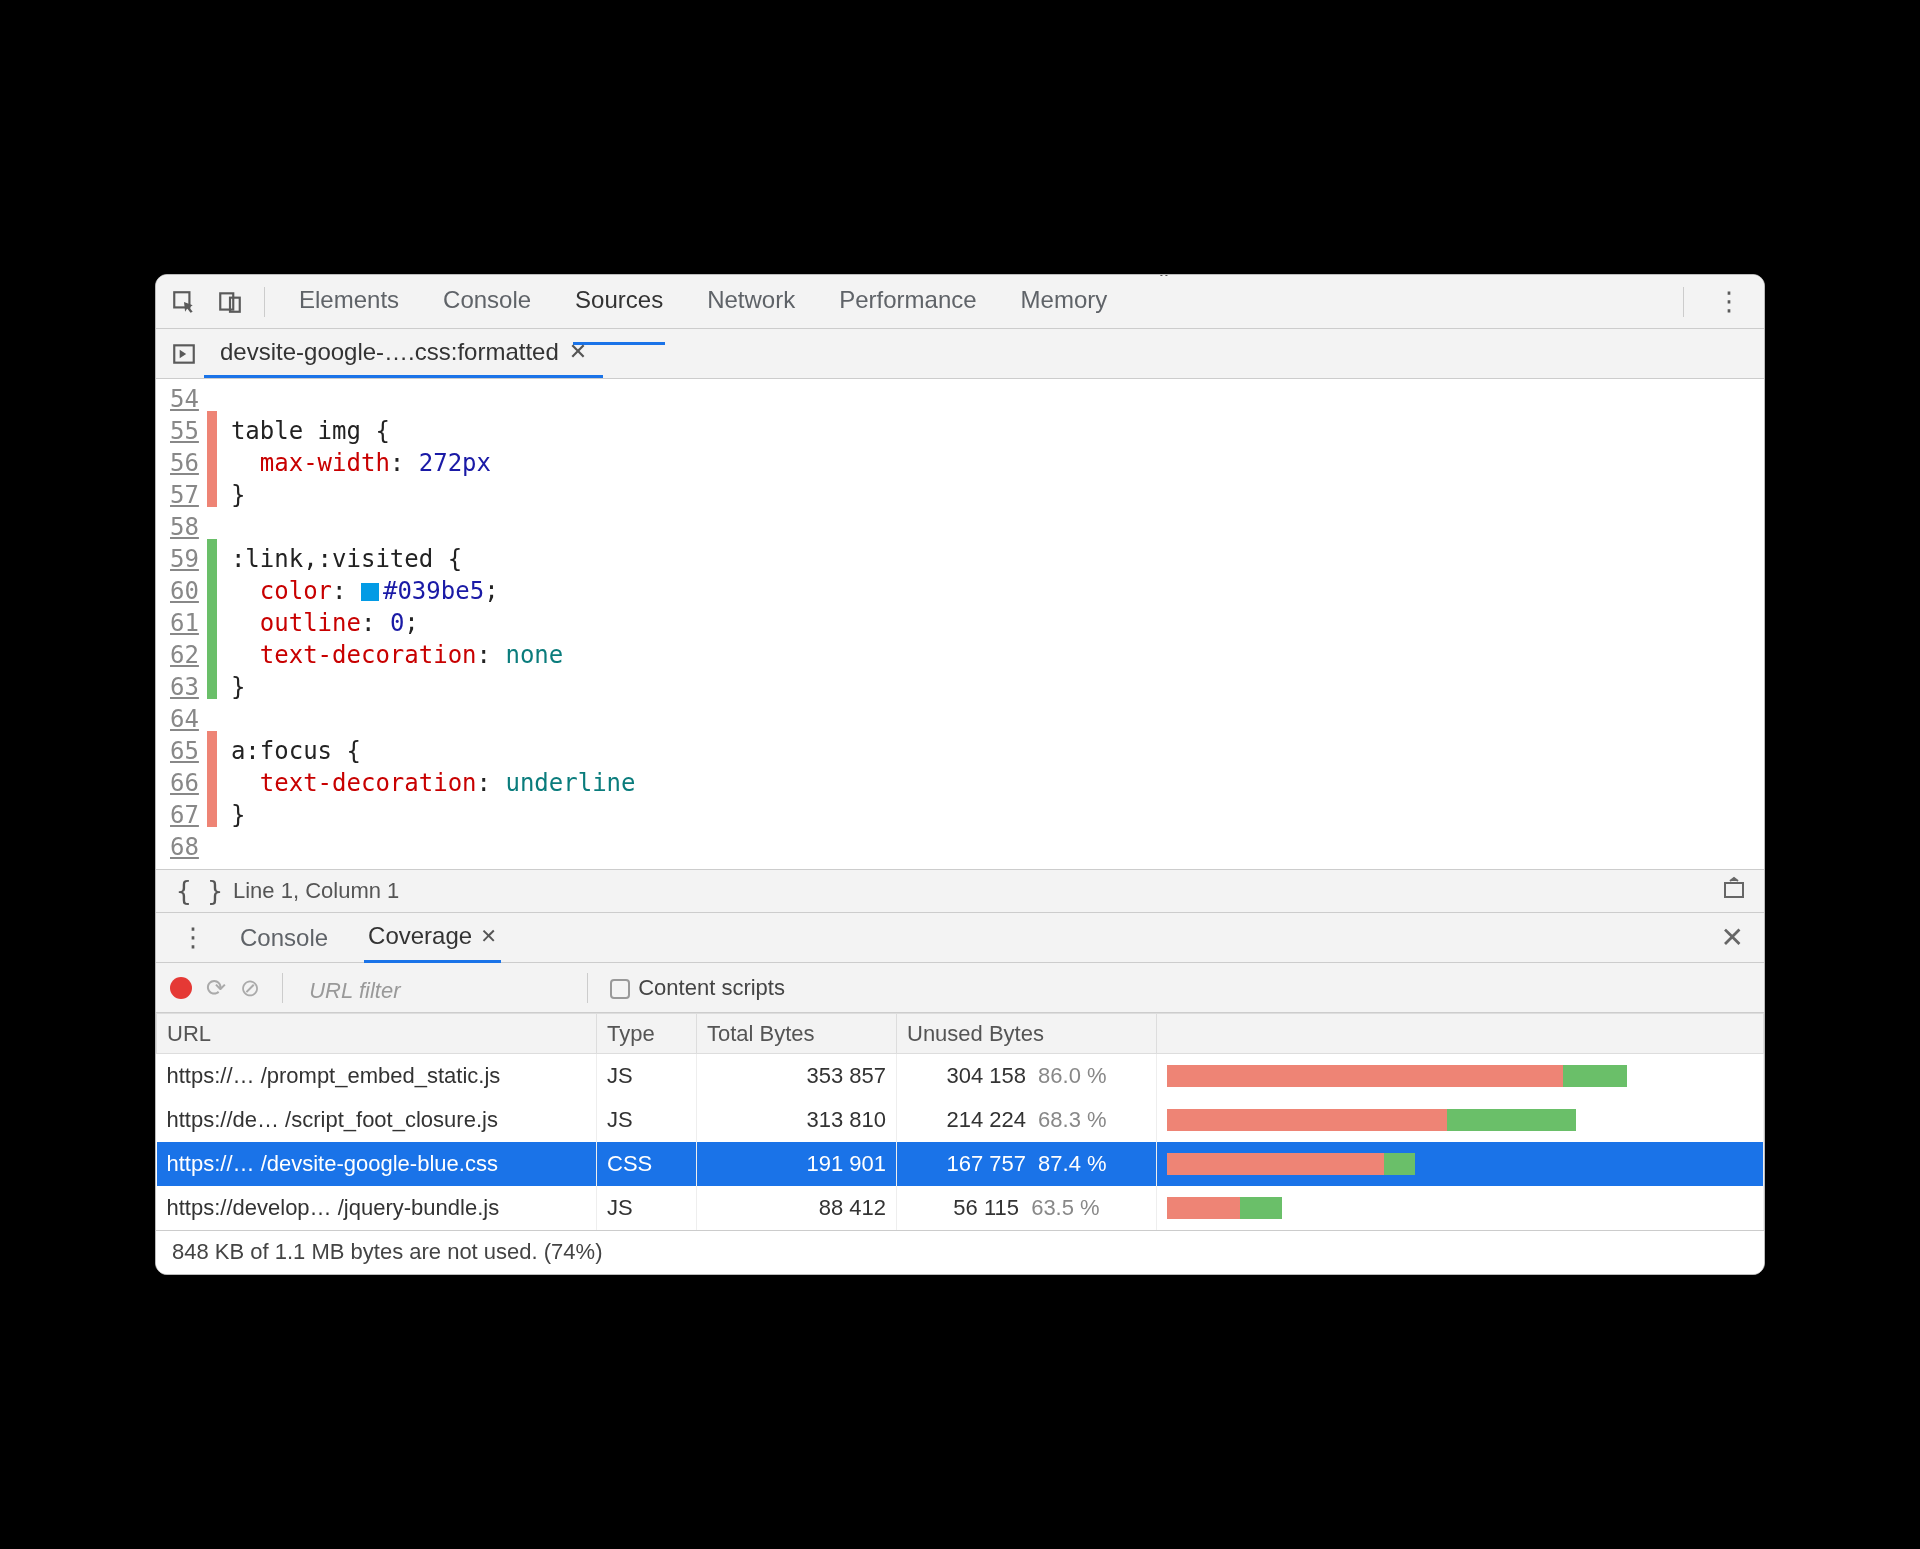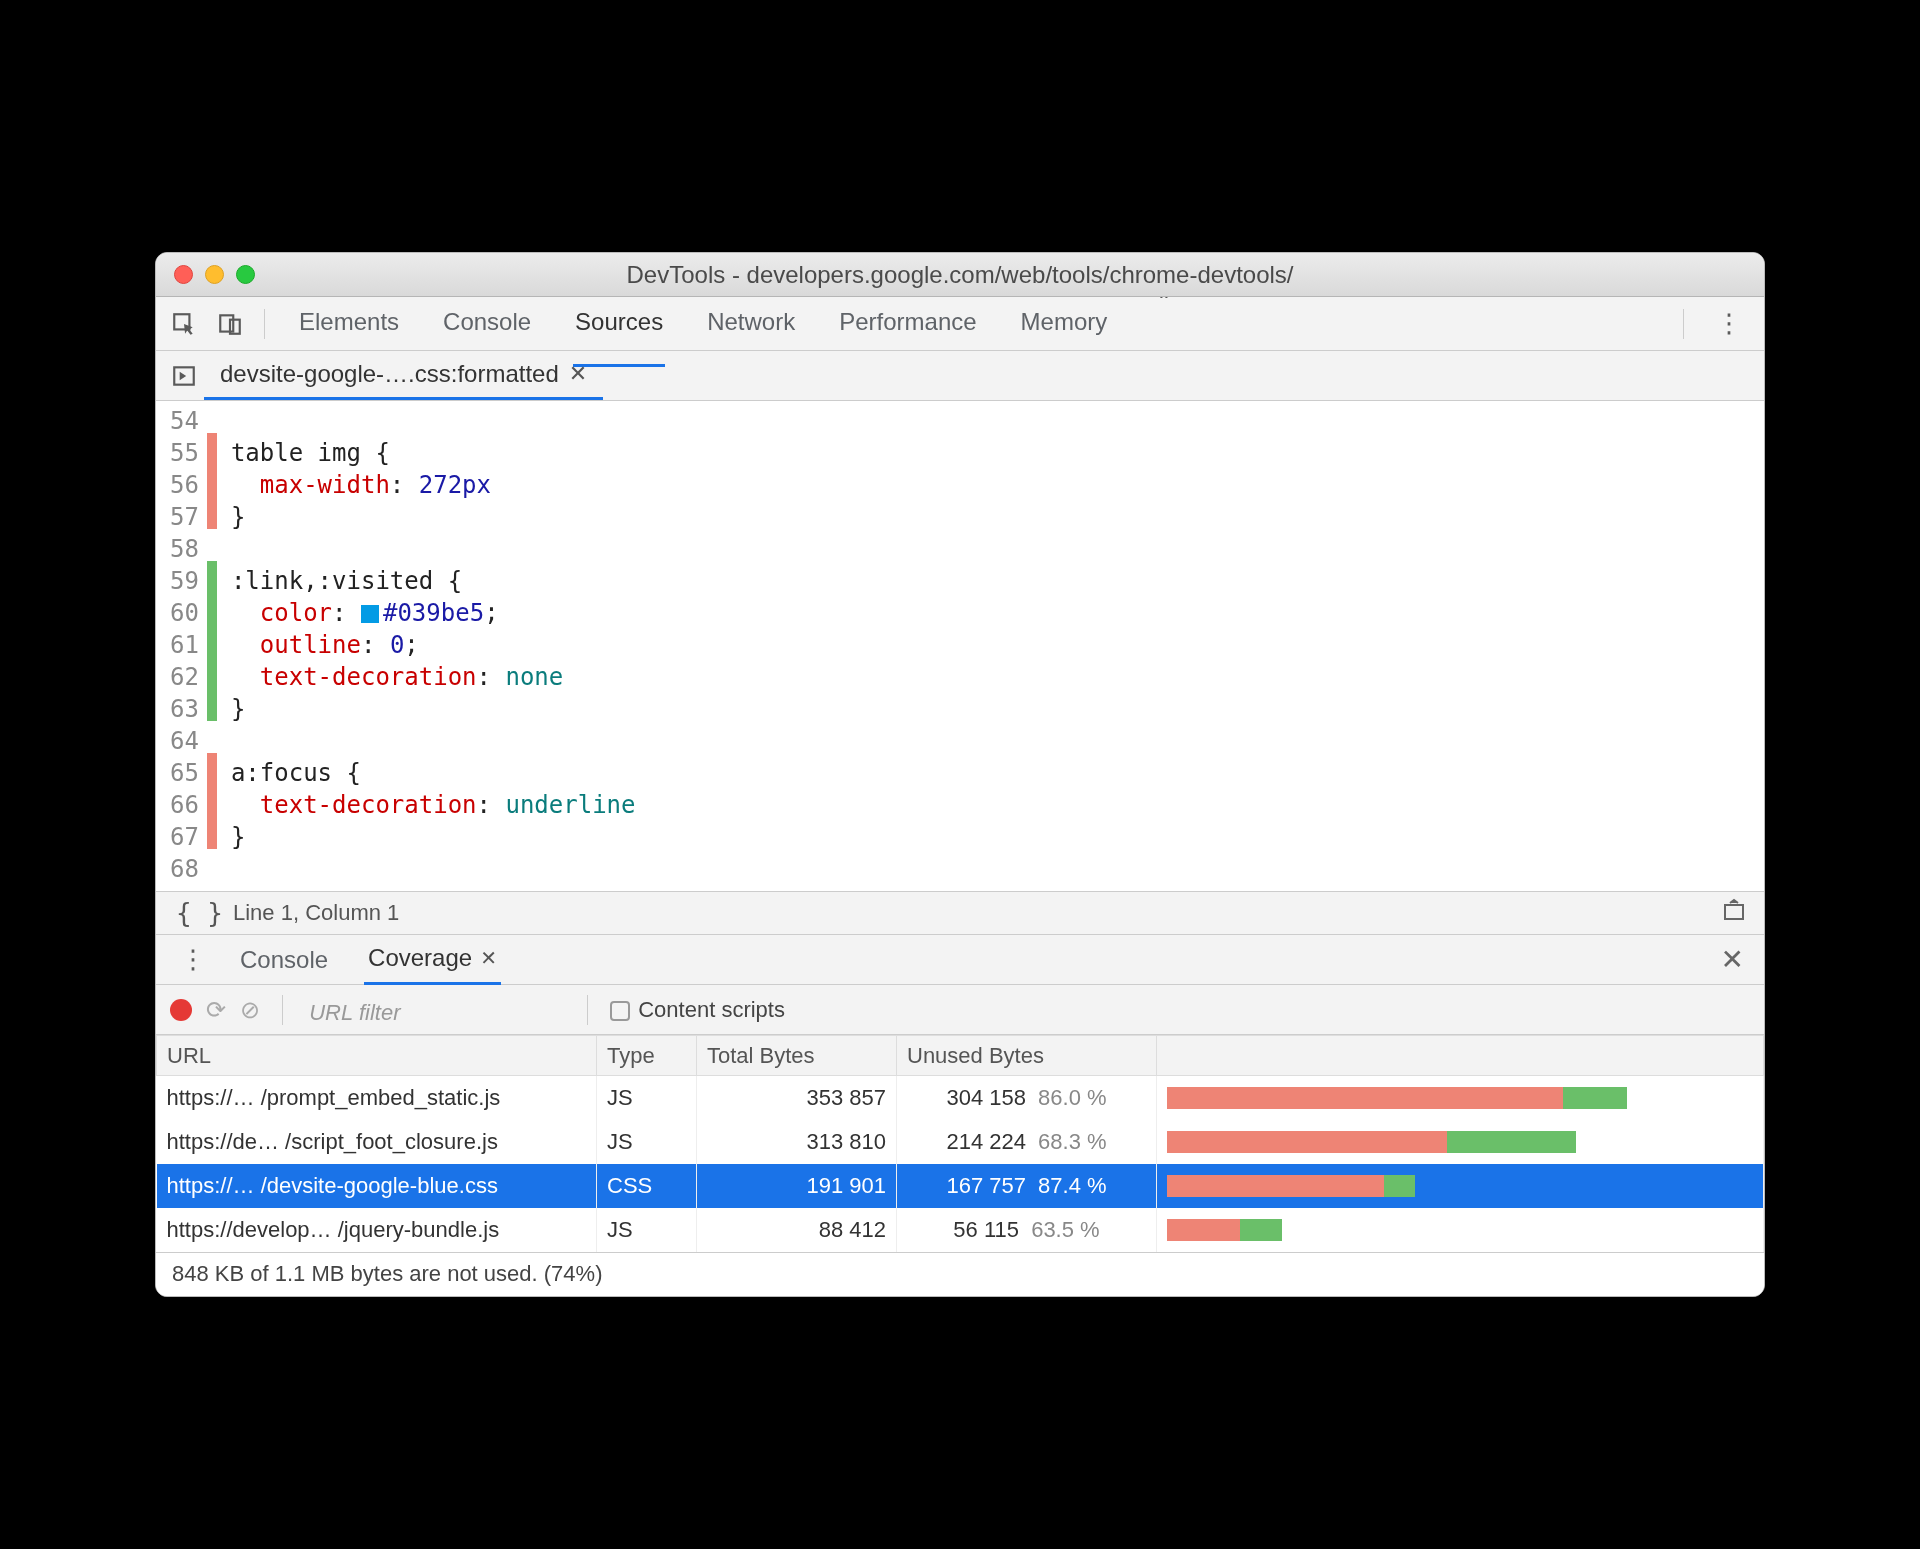--- a/index.html
+++ b/index.html
@@ -55,21 +55,21 @@
     border-bottom:1px solid #ccc; padding:0 8px;
   }
   .nav-icon { width:40px; display:flex; justify-content:center; color:#5a5a5a;}
   .filetab {
     display:flex; align-items:center; gap:10px; padding:0 16px;
     height:100%; font-size:24px; color:#333; border-bottom:3px solid #1a73e8;
   }
   .filetab .close { font-size:22px; color:#555; }
   
   .editor { display:flex; font-family: Menlo, Consolas, monospace; font-size:24px; line-height:32px; background:#fff; height:490px; overflow:hidden;}
-  .gutter { text-align:left; color:#888; padding:4px 8px 4px 14px; user-select:none;}
+  .gutter { text-align:left; color:#888; padding:4px 8px 4px 14px; user-select:none;text-decoration:underline;}
   .gutter div { height:32px; }
   .coverage-gutter { width:10px; }
   .coverage-gutter div { height:32px; }
   .cov-red { background:#ee8475; }
   .cov-green { background:#6abf69; }
   .code { flex:1; padding:4px 0 4px 6px; white-space:pre; color:#222;margin-left:8px;}
   .code div { height:32px; }
   .tok-sel { color:#222; }
   .tok-prop { color:#c80000; }
   .tok-val { color:#1a1aa6; }
@@ -127,28 +127,20 @@
   .cov-footer {
     border-top:1px solid #ccc; height:44px; display:flex; align-items:center;
     font-size:22px; color:#444; padding:0 16px; background:#fff;
   }
 </style>
 </head>
 <body>
 
 <div class="window">
 
-  <div class="titlebar">
-    <div class="traffic-lights">
-      <div class="light red"></div>
-      <div class="light yellow"></div>
-      <div class="light green"></div>
-    </div>
-    <div class="title">DevTools - developers.google.com/web/tools/chrome-devtools/</div>
-  </div>
 
   <div class="toolbar">
     <div class="tb-icon">
       <svg width="26" height="26" viewBox="0 0 24 24" fill="none" stroke="#5a5a5a" stroke-width="2">
           <rect x="3" y="3" width="14" height="14"></rect>
           <path d="M12 12 l8 3 -3 2 3 4 -2 1 -3 -4 -2 3 z" fill="#5a5a5a" stroke="none"></path>
         </svg>
     </div>
     <div class="tb-icon">
       <svg width="26" height="26" viewBox="0 0 24 24" fill="none" stroke="#5a5a5a" stroke-width="2">

